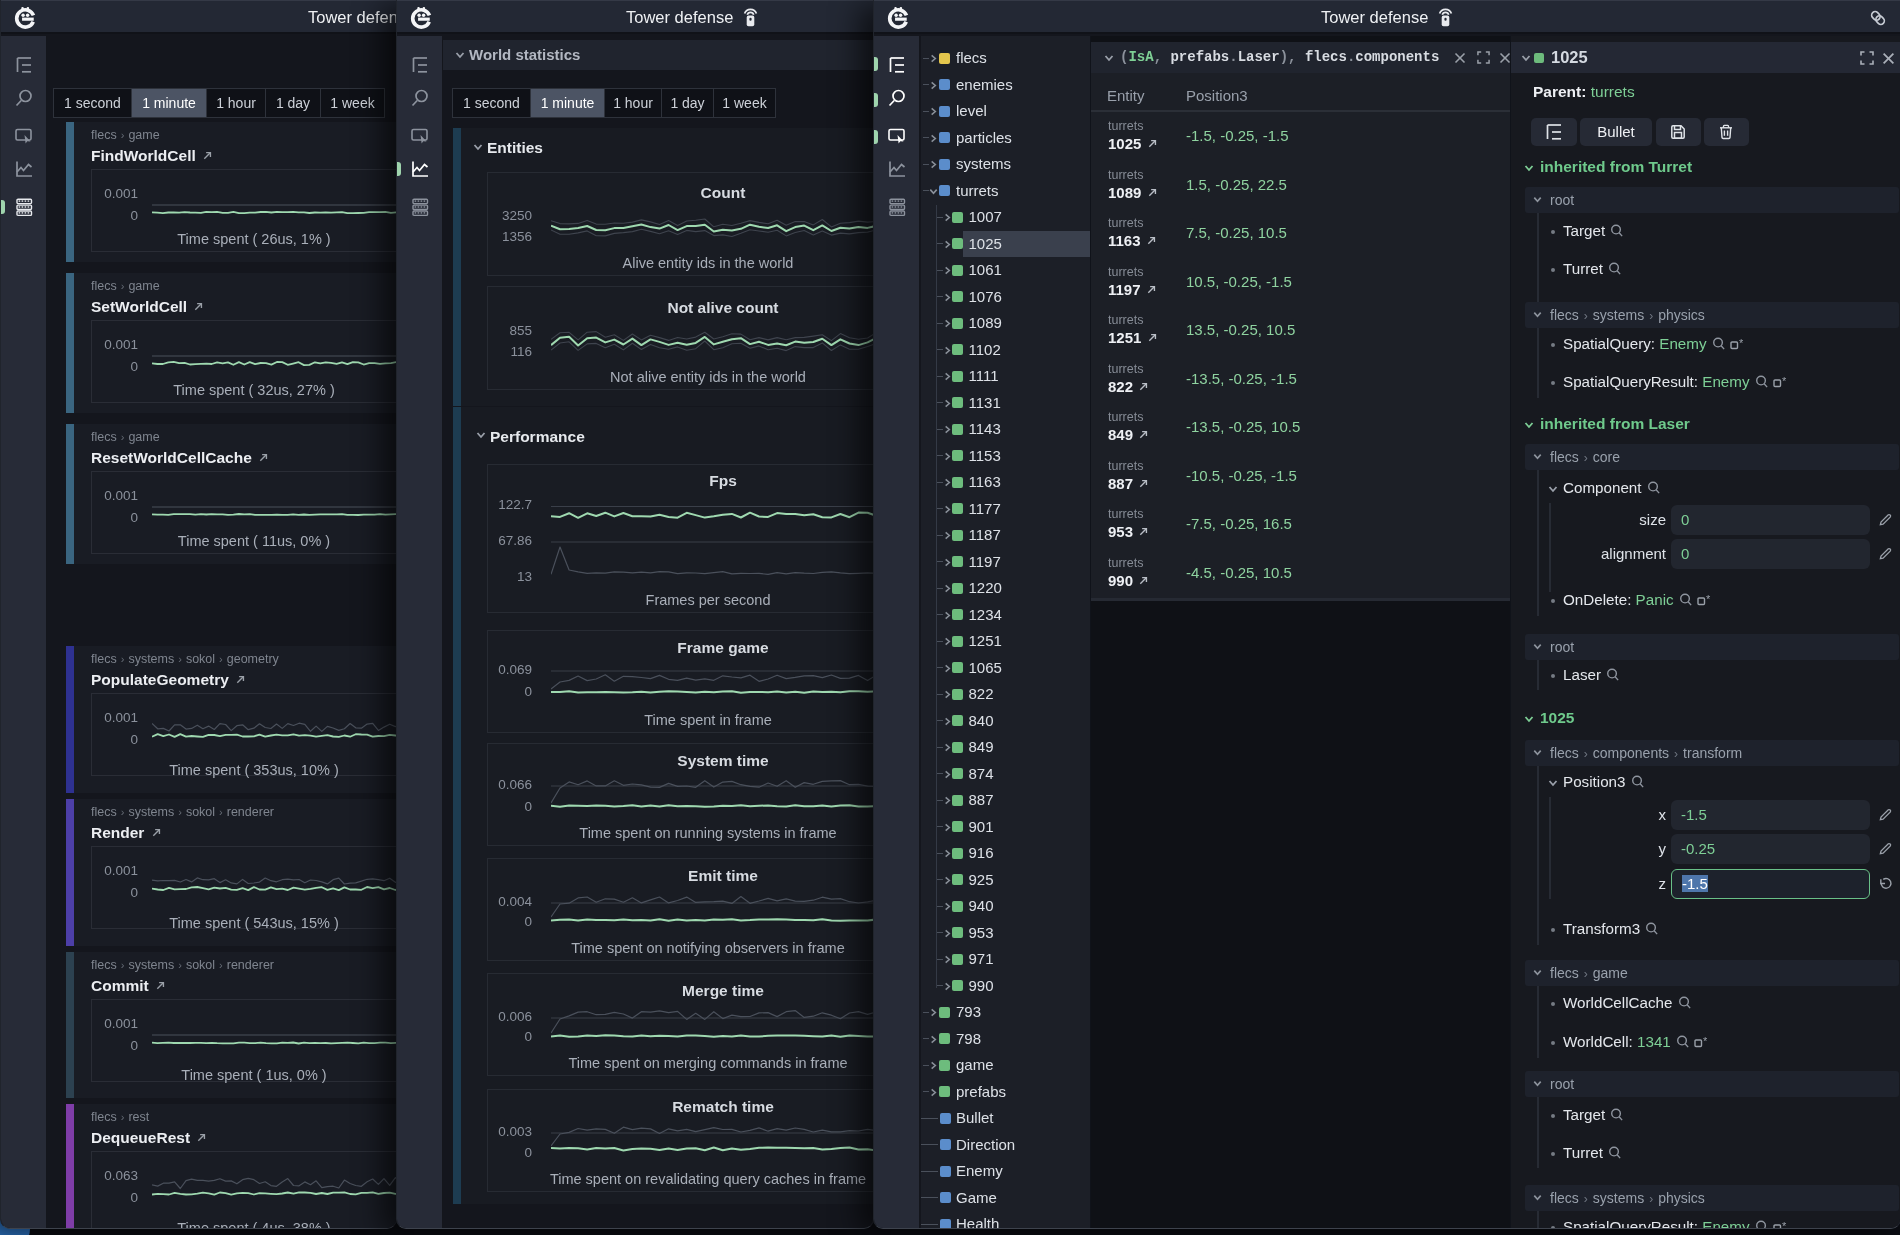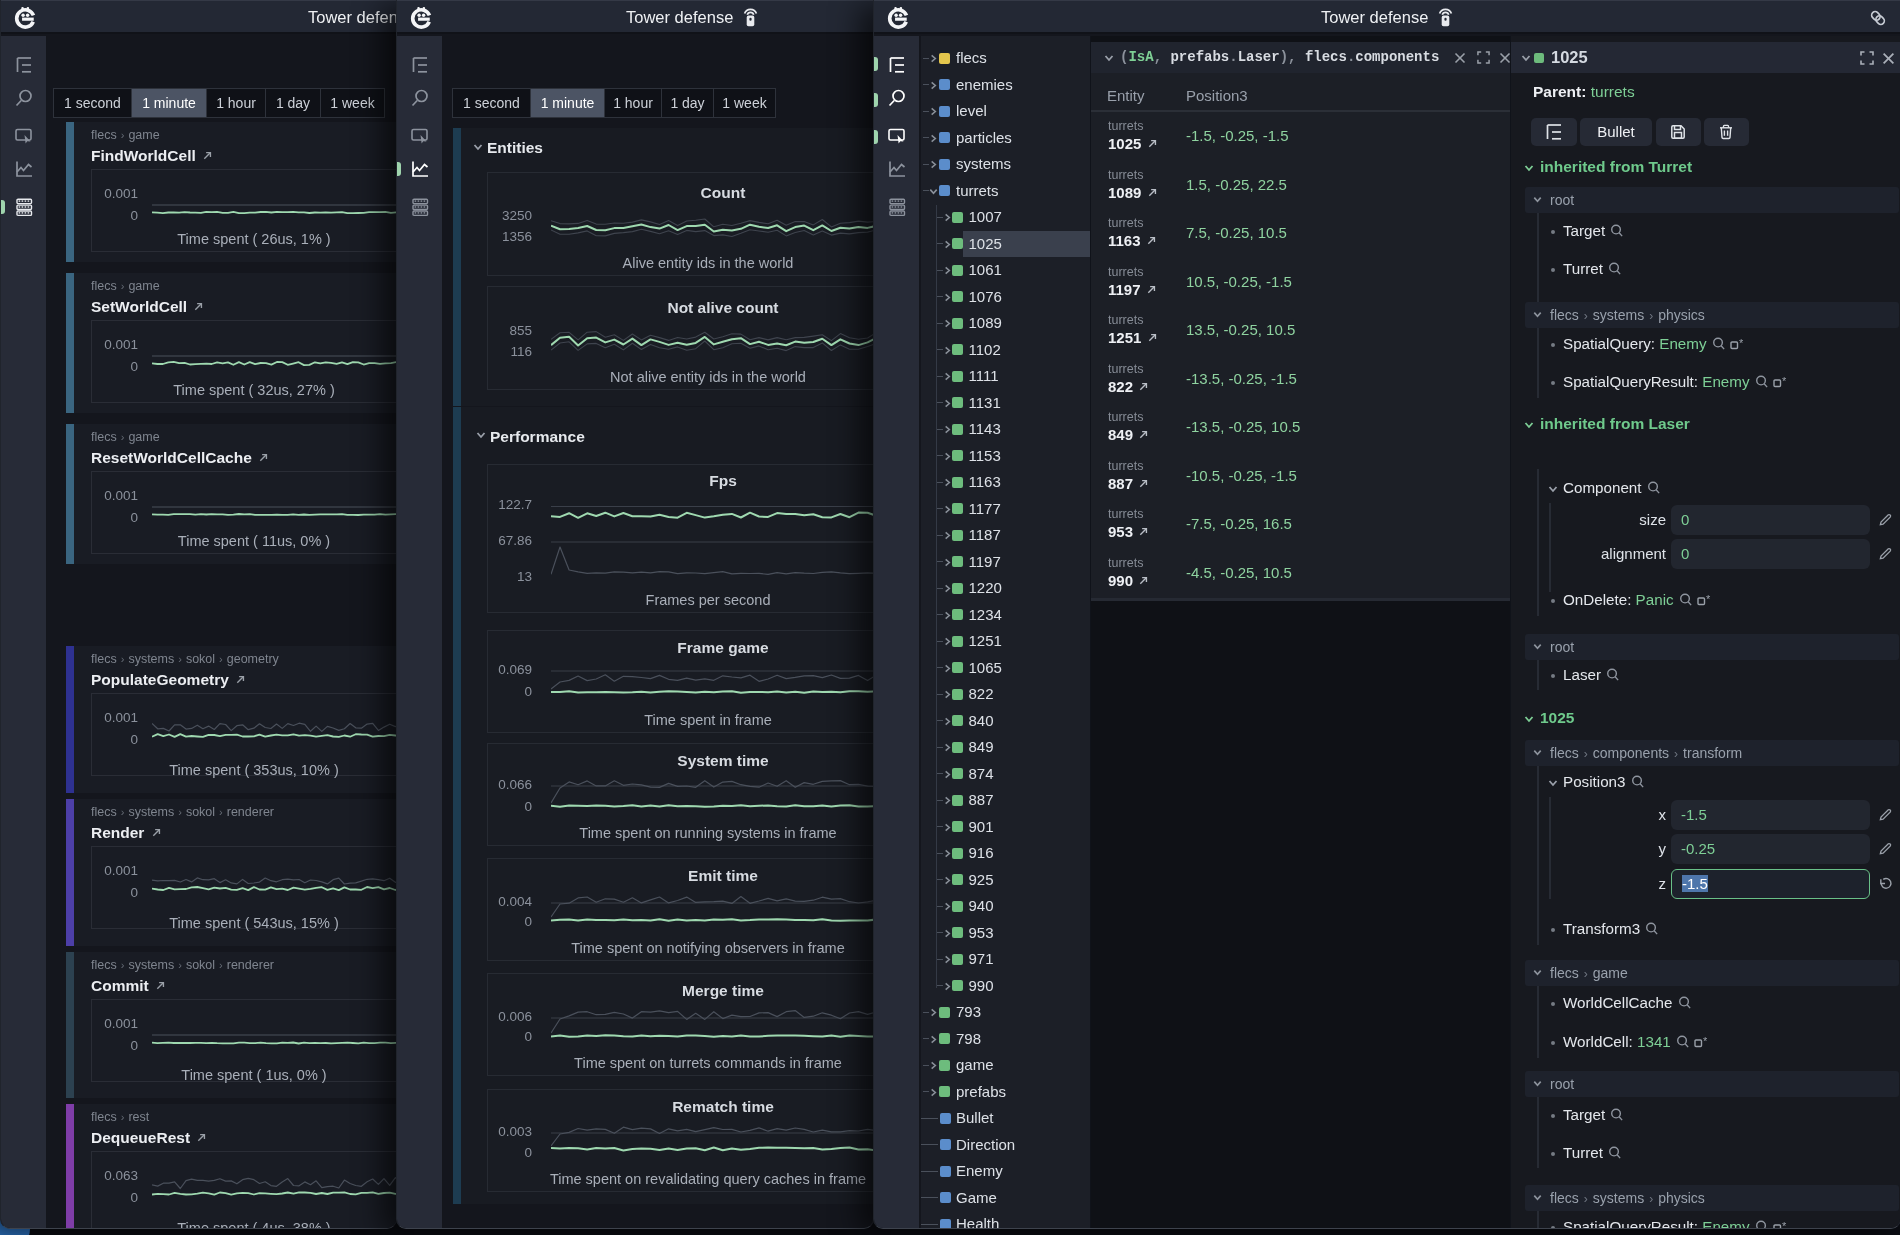--- a/index.html
+++ b/index.html
@@ -311,20 +311,25 @@
           <rect x="10.6" y="9.299999999999999" width="1.6" height="1.4" fill="#8d939e"></rect>
           <rect x="13.6" y="9.299999999999999" width="1.6" height="1.4" fill="#8d939e"></rect>
           <rect x="3" y="14.0" width="14.5" height="4.4" rx="1" stroke="#8d939e" stroke-width="1.4" fill="none"></rect>
           <rect x="4.6" y="15.2" width="1.6" height="1.4" fill="#8d939e"></rect>
           <rect x="7.6" y="15.2" width="1.6" height="1.4" fill="#8d939e"></rect>
           <rect x="10.6" y="15.2" width="1.6" height="1.4" fill="#8d939e"></rect>
           <rect x="13.6" y="15.2" width="1.6" height="1.4" fill="#8d939e"></rect>
         </svg></span>
       <span class="pill" style="top:126px"></span>
     </div>
+    <div class="phead" style="left:46px;right:0;top:40px"><span class="chev" style="left:11px">
+        <svg width="12" height="12" viewBox="0 0 12 12">
+          <path d="M2.5 4 L6 8 L9.5 4" stroke="#9aa0aa" stroke-width="1.8" fill="none"></path>
+        </svg>
+      </span><b style="margin-left:26px">World statistics</b></div>
     <div class="tabs" style="left:55px;top:88px;width:324px">
       <div class="tab" style="width:78px">1 second</div>
       <div class="tab sel" style="width:74px">1 minute</div>
       <div class="tab" style="width:57px">1 hour</div>
       <div class="tab" style="width:52px">1 day</div>
       <div class="tab" style="width:61px">1 week</div>
     </div>
     <div class="sect" style="left:56px;top:128px;width:430px;height:278px">
       <div class="accent" style="background:#1d3c51"></div>
     </div>
@@ -427,21 +432,21 @@
       <div class="w2title" style="left:0;width:470px;top:8px">Merge time</div>
       <div class="ylab" style="top:35px;left:0px">0.006</div>
       <div class="ylab" style="top:55px;left:0px">0</div>
       <div style="position:absolute;left:63px;top:0;width:407px;height:103px">
         <svg width="407" height="103" style="position:absolute;left:0;top:0" viewBox="0 0 407 103">
           <polyline points="0.0,44.0 407.0,44.0" fill="none" stroke="#3a3f49" stroke-width="1.2" stroke-linejoin="round"></polyline>
           <polyline points="0.0,59.0 9.0,45.0 18.1,41.9 27.1,38.1 36.2,37.7 45.2,40.7 54.3,40.3 63.3,38.4 72.4,40.0 81.4,44.1 90.4,37.7 99.5,38.2 108.5,36.8 117.6,38.7 126.6,37.4 135.7,45.4 144.7,39.3 153.8,45.4 162.8,37.7 171.8,44.6 180.9,41.1 189.9,42.7 199.0,42.5 208.0,38.9 217.1,38.6 226.1,42.6 235.2,37.7 244.2,36.6 253.2,43.4 262.3,42.2 271.3,38.8 280.4,41.2 289.4,44.7 298.5,39.0 307.5,37.6 316.6,40.3 325.6,38.0 334.6,39.8 343.7,36.8 352.7,43.4 361.8,43.8 370.8,39.9 379.9,39.9 388.9,38.8 398.0,45.1 407.0,44.4" fill="none" stroke="#4a505b" stroke-width="1.2" stroke-linejoin="round"></polyline>
           <polyline points="0.0,62.5 9.0,61.4 18.1,62.7 27.1,62.4 36.2,61.6 45.2,61.9 54.3,61.3 63.3,61.4 72.4,62.2 81.4,62.4 90.4,61.5 99.5,62.3 108.5,61.8 117.6,62.1 126.6,62.5 135.7,61.6 144.7,61.5 153.8,61.9 162.8,62.8 171.8,61.9 180.9,62.5 189.9,61.5 199.0,62.4 208.0,62.6 217.1,61.8 226.1,61.5 235.2,61.4 244.2,61.4 253.2,61.7 262.3,62.2 271.3,62.6 280.4,61.6 289.4,62.7 298.5,61.5 307.5,62.0 316.6,62.4 325.6,62.6 334.6,62.7 343.7,62.7 352.7,61.3 361.8,62.6 370.8,61.2 379.9,61.9 388.9,61.8 398.0,61.9 407.0,61.3" fill="none" stroke="#9fd9b0" stroke-width="2" stroke-linejoin="round"></polyline>
         </svg>
       </div>
-      <div class="cap" style="left:0;width:440px;top:81px">Time spent on turrets commands in frame</div>
+      <div class="cap" style="left:0;width:440px;top:81px">Time spent on merging commands in frame</div>
     </div>
     <div class="card" style="left:90px;top:1089px;width:470px;height:103px;border:1px solid #272b33;background:#191c23">
       <div class="w2title" style="left:0;width:470px;top:8px">Rematch time</div>
       <div class="ylab" style="top:34px;left:0px">0.003</div>
       <div class="ylab" style="top:55px;left:0px">0</div>
       <div style="position:absolute;left:63px;top:0;width:407px;height:103px">
         <svg width="407" height="103" style="position:absolute;left:0;top:0" viewBox="0 0 407 103">
           <polyline points="0.0,43.0 407.0,43.0" fill="none" stroke="#3a3f49" stroke-width="1.2" stroke-linejoin="round"></polyline>
           <polyline points="0.0,56.0 9.0,44.0 18.1,42.4 27.1,38.5 36.2,40.1 45.2,38.9 54.3,39.4 63.3,43.3 72.4,37.2 81.4,39.6 90.4,38.1 99.5,38.9 108.5,43.5 117.6,38.8 126.6,40.8 135.7,39.4 144.7,41.6 153.8,39.6 162.8,37.7 171.8,39.5 180.9,39.4 189.9,42.0 199.0,40.4 208.0,37.9 217.1,41.2 226.1,38.6 235.2,40.1 244.2,38.0 253.2,39.4 262.3,42.0 271.3,40.1 280.4,41.8 289.4,41.8 298.5,40.6 307.5,41.0 316.6,39.3 325.6,40.8 334.6,41.9 343.7,37.2 352.7,43.1 361.8,39.1 370.8,37.5 379.9,37.6 388.9,38.9 398.0,37.0 407.0,39.3" fill="none" stroke="#4a505b" stroke-width="1.2" stroke-linejoin="round"></polyline>
           <polyline points="0.0,57.9 9.0,58.5 18.1,57.9 27.1,58.2 36.2,59.6 45.2,57.9 54.3,58.5 63.3,58.0 72.4,60.5 81.4,59.0 90.4,58.4 99.5,58.7 108.5,60.0 117.6,58.6 126.6,60.0 135.7,58.6 144.7,58.2 153.8,60.3 162.8,57.5 171.8,60.3 180.9,58.5 189.9,59.8 199.0,58.9 208.0,57.7 217.1,57.6 226.1,57.7 235.2,57.8 244.2,58.0 253.2,58.3 262.3,58.1 271.3,59.6 280.4,58.9 289.4,58.0 298.5,57.5 307.5,59.5 316.6,59.2 325.6,60.4 334.6,57.9 343.7,58.1 352.7,60.4 361.8,58.3 370.8,60.4 379.9,60.6 388.9,59.1 398.0,59.7 407.0,57.9" fill="none" stroke="#9fd9b0" stroke-width="2" stroke-linejoin="round"></polyline>
@@ -1200,20 +1205,25 @@
         </svg> <svg width="15" height="13" viewBox="0 0 15 13" style="vertical-align:-2px">
 <rect x="1" y="4" width="6.5" height="6.5" rx="1" stroke="#9aa0a9" stroke-width="1.4" fill="none"></rect>
 <text x="9" y="9" fill="#9aa0a9" font-size="11" font-family="Liberation Sans">*</text>
         </svg></div>
       <span style="position:absolute;left:12px;top:383px">
         <svg width="12" height="12" viewBox="0 0 12 12">
           <path d="M2.5 4 L6 8 L9.5 4" stroke="#7ecf96" stroke-width="1.8" fill="none"></path>
         </svg>
       </span>
       <span class="ins-sec" style="left:29px;top:379px">inherited from Laser</span>
+      <div class="ins-bar" style="left:14px;width:374px;top:408px"><span style="position:absolute;left:7px;top:7px">
+          <svg width="11" height="11" viewBox="0 0 12 12">
+            <path d="M2.5 4 L6 8 L9.5 4" stroke="#8d939d" stroke-width="1.8" fill="none"></path>
+          </svg>
+        </span><span style="margin-left:25px">flecs<span style="color:#6f7581;padding:0 5px;font-size:12px">›</span>core</span></div>
       <span style="position:absolute;left:36px;top:447px">
         <svg width="12" height="12" viewBox="0 0 12 12">
           <path d="M2.5 4 L6 8 L9.5 4" stroke="#9aa0aa" stroke-width="1.8" fill="none"></path>
         </svg>
       </span>
       <div class="ins-row" style="left:52px;top:443px">Component <svg width="15" height="15" viewBox="0 0 16 16" style="vertical-align:-2px">
           <g stroke="#8f959f" stroke-width="1.5" fill="none">
 <circle cx="7.5" cy="7" r="4.6"></circle>
             <path d="M10.8 10.5 L14 14"></path>
           </g>

